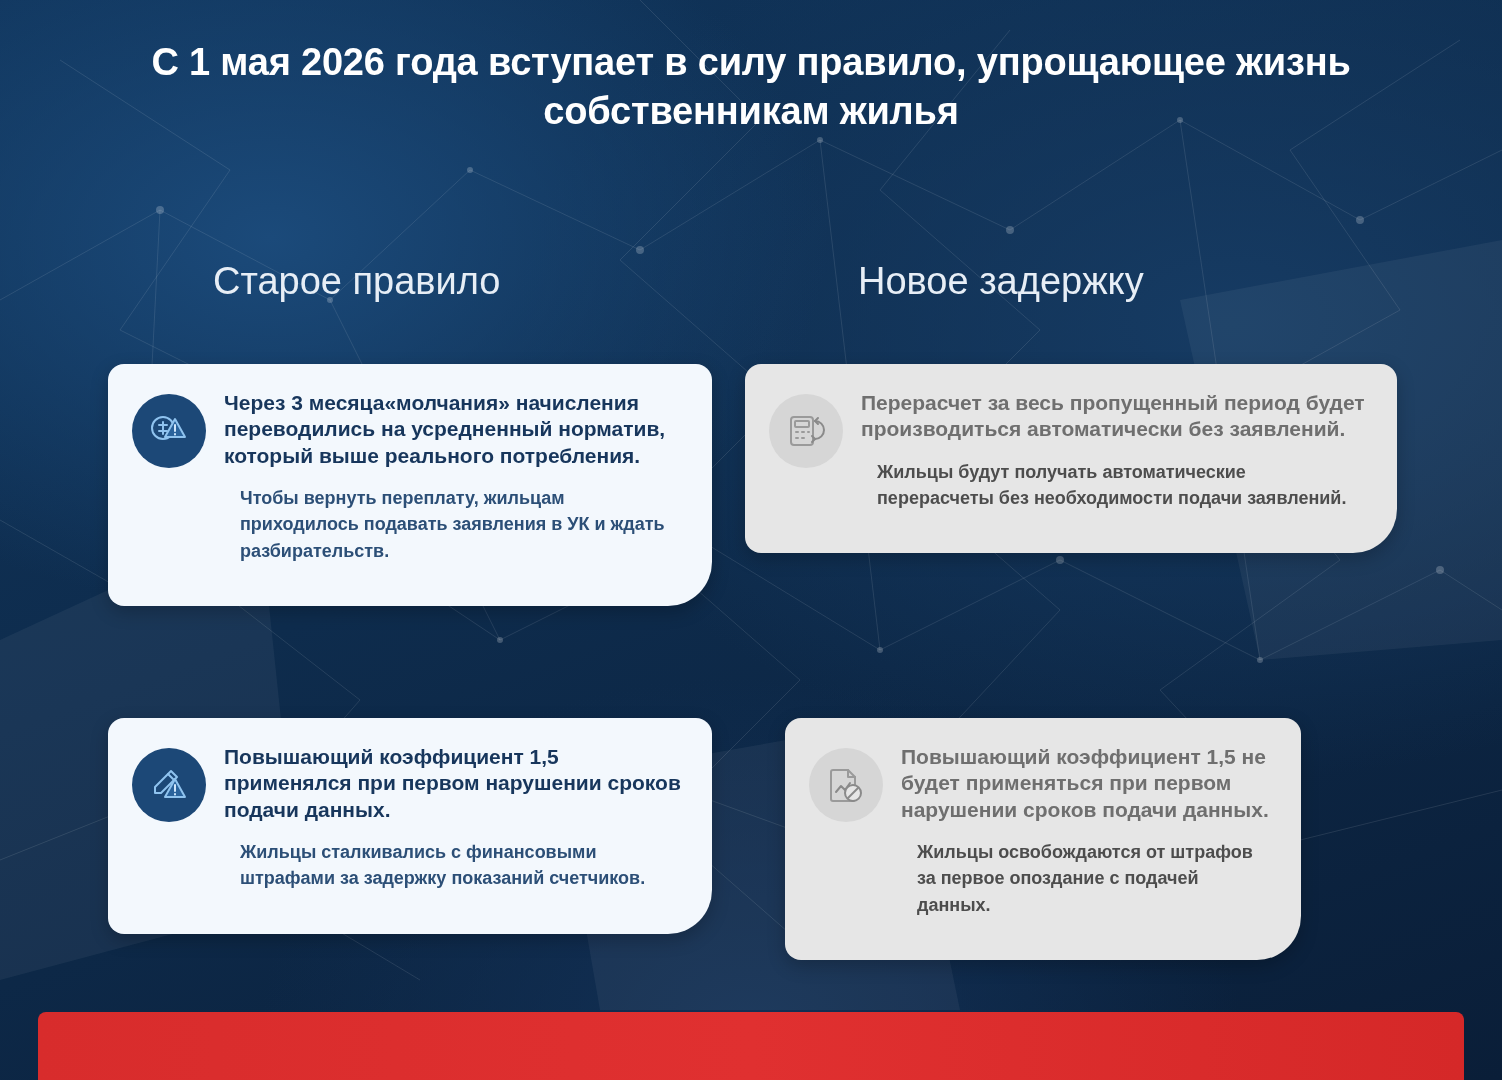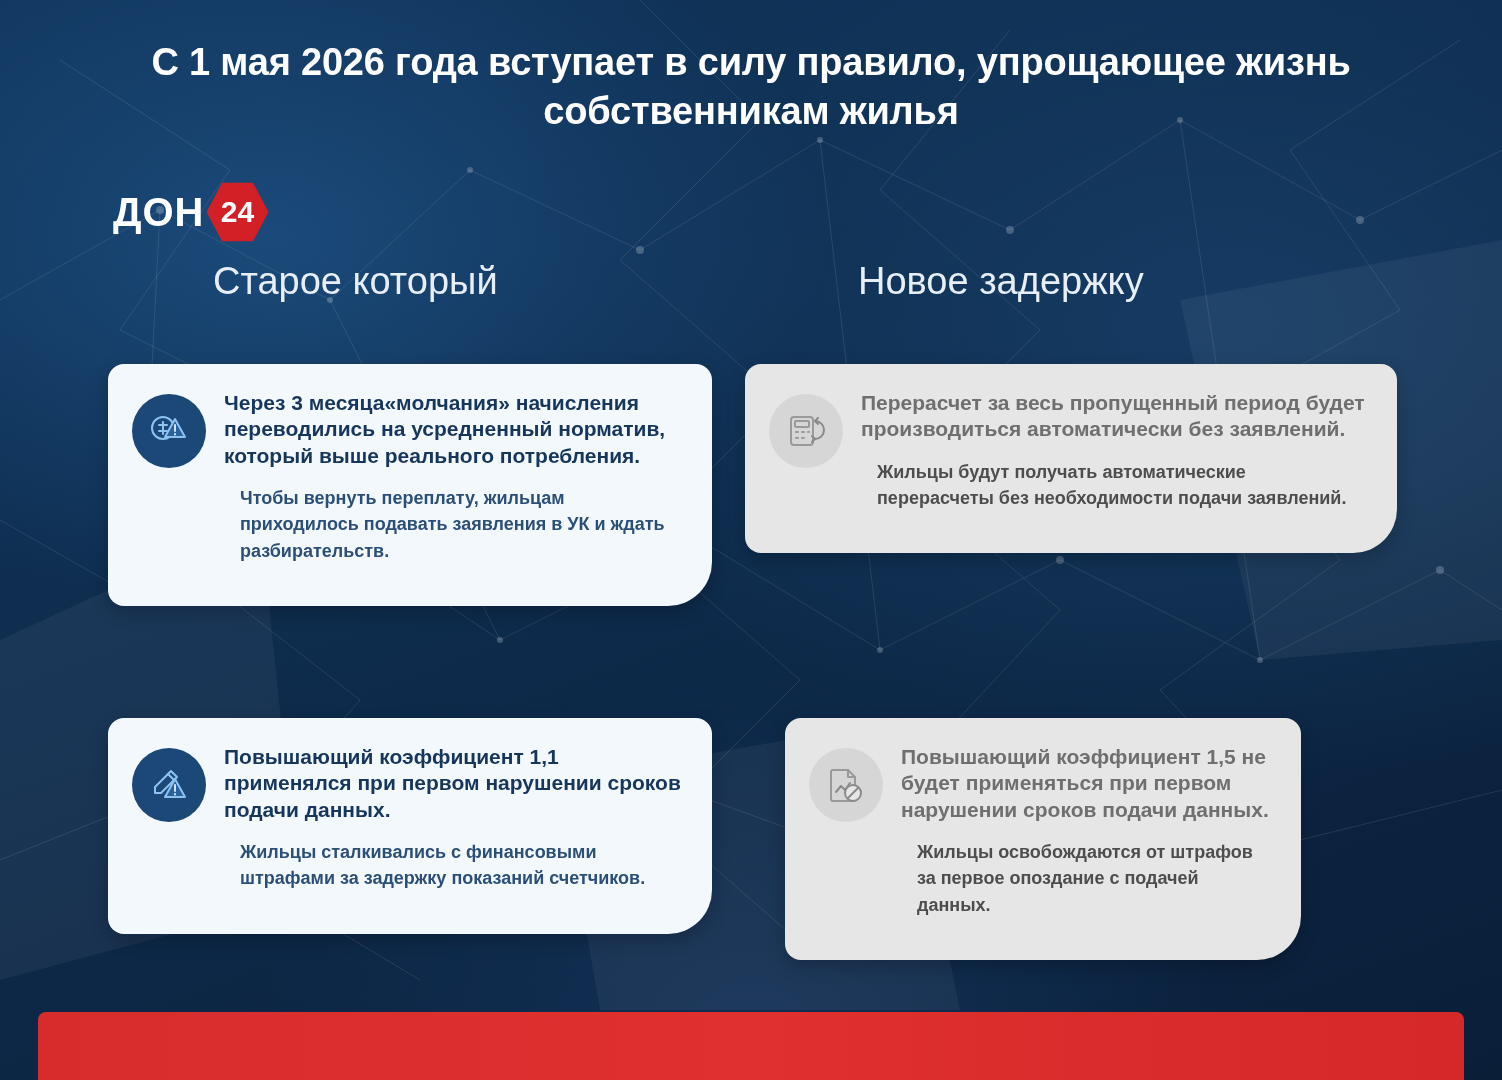--- a/index.html
+++ b/index.html
@@ -223,29 +223,22 @@
       <polygon points="0,640 260,520 300,900 0,980"></polygon>
       <polygon points="1180,300 1502,240 1502,640 1260,660"></polygon>
       <polygon points="560,780 900,720 960,1010 600,1010"></polygon>
     </g>
   </svg>
 
   <div class="header">
     <h1>С 1 мая 2026 года вступает в силу правило, упрощающее жизнь собственникам жилья</h1>
   </div>
 
-  <div class="logo">
-    <span class="logo-text">ДОН</span>
-    <span class="logo-hex">
-      <span class="hexshape"></span>
-      <span class="hexnum">24</span>
-    </span>
-  </div>
-
-  <div class="col-title old">Старое который</div>
+
+  <div class="col-title old">Старое правило</div>
   <div class="col-title new">Новое задержку</div>
 
   <div class="card old" id="card-old-1">
     <div class="card-icon">
       <svg width="44" height="44" viewBox="0 0 44 44" fill="none" stroke="#8fc3ef" stroke-width="2" stroke-linecap="round" stroke-linejoin="round">
         <circle cx="16" cy="19" r="11"></circle>
         <path d="M16 13 v12 M12 16 h8 M12 22 h8"></path>
         <path d="M28 10 L38 28 H18 Z" fill="#2a639c" stroke="#8fc3ef"></path>
         <path d="M28 16 v6 M28 25 v0.5" stroke="#cfe6fb"></path>
       </svg>
@@ -259,21 +252,21 @@
   <div class="card old" id="card-old-2">
     <div class="card-icon">
       <svg width="44" height="44" viewBox="0 0 44 44" fill="none" stroke="#8fc3ef" stroke-width="2" stroke-linecap="round" stroke-linejoin="round">
         <path d="M8 30 L8 24 L24 8 L30 14 L14 30 Z"></path>
         <path d="M21 11 L27 17"></path>
         <path d="M28 16 L38 34 H18 Z" fill="#2a639c" stroke="#8fc3ef"></path>
         <path d="M28 22 v6 M28 31 v0.5" stroke="#cfe6fb"></path>
       </svg>
     </div>
     <div class="card-body">
-      <p class="card-head">Повышающий коэффициент 1,1 применялся при первом нарушении сроков подачи данных.</p>
+      <p class="card-head">Повышающий коэффициент 1,5 применялся при первом нарушении сроков подачи данных.</p>
       <p class="card-sub">Жильцы сталкивались с финансовыми штрафами за задержку показаний счетчиков.</p>
     </div>
   </div>
 
   <div class="card new" id="card-new-1">
     <div class="card-icon">
       <svg width="44" height="44" viewBox="0 0 44 44" fill="none" stroke="#9a9a9a" stroke-width="2" stroke-linecap="round" stroke-linejoin="round">
         <rect x="7" y="8" width="22" height="28" rx="3"></rect>
         <rect x="11" y="12" width="14" height="6" rx="1"></rect>
         <path d="M12 23 h2 M18 23 h2 M24 23 h1 M12 29 h2 M18 29 h2"></path>

